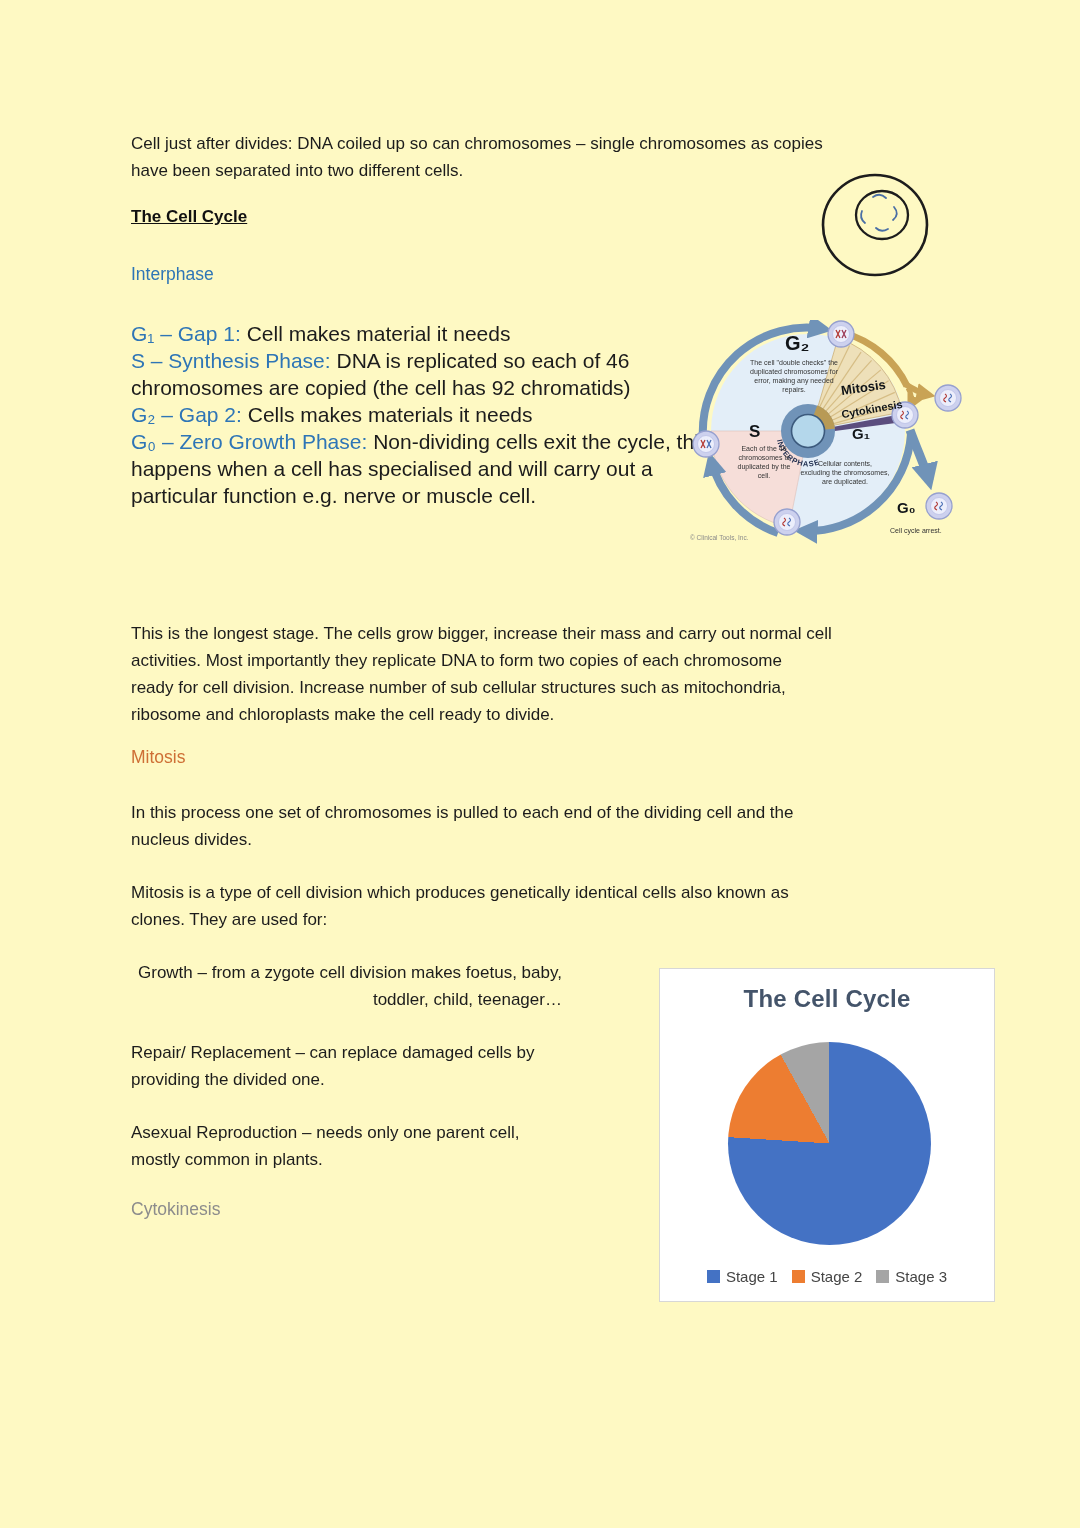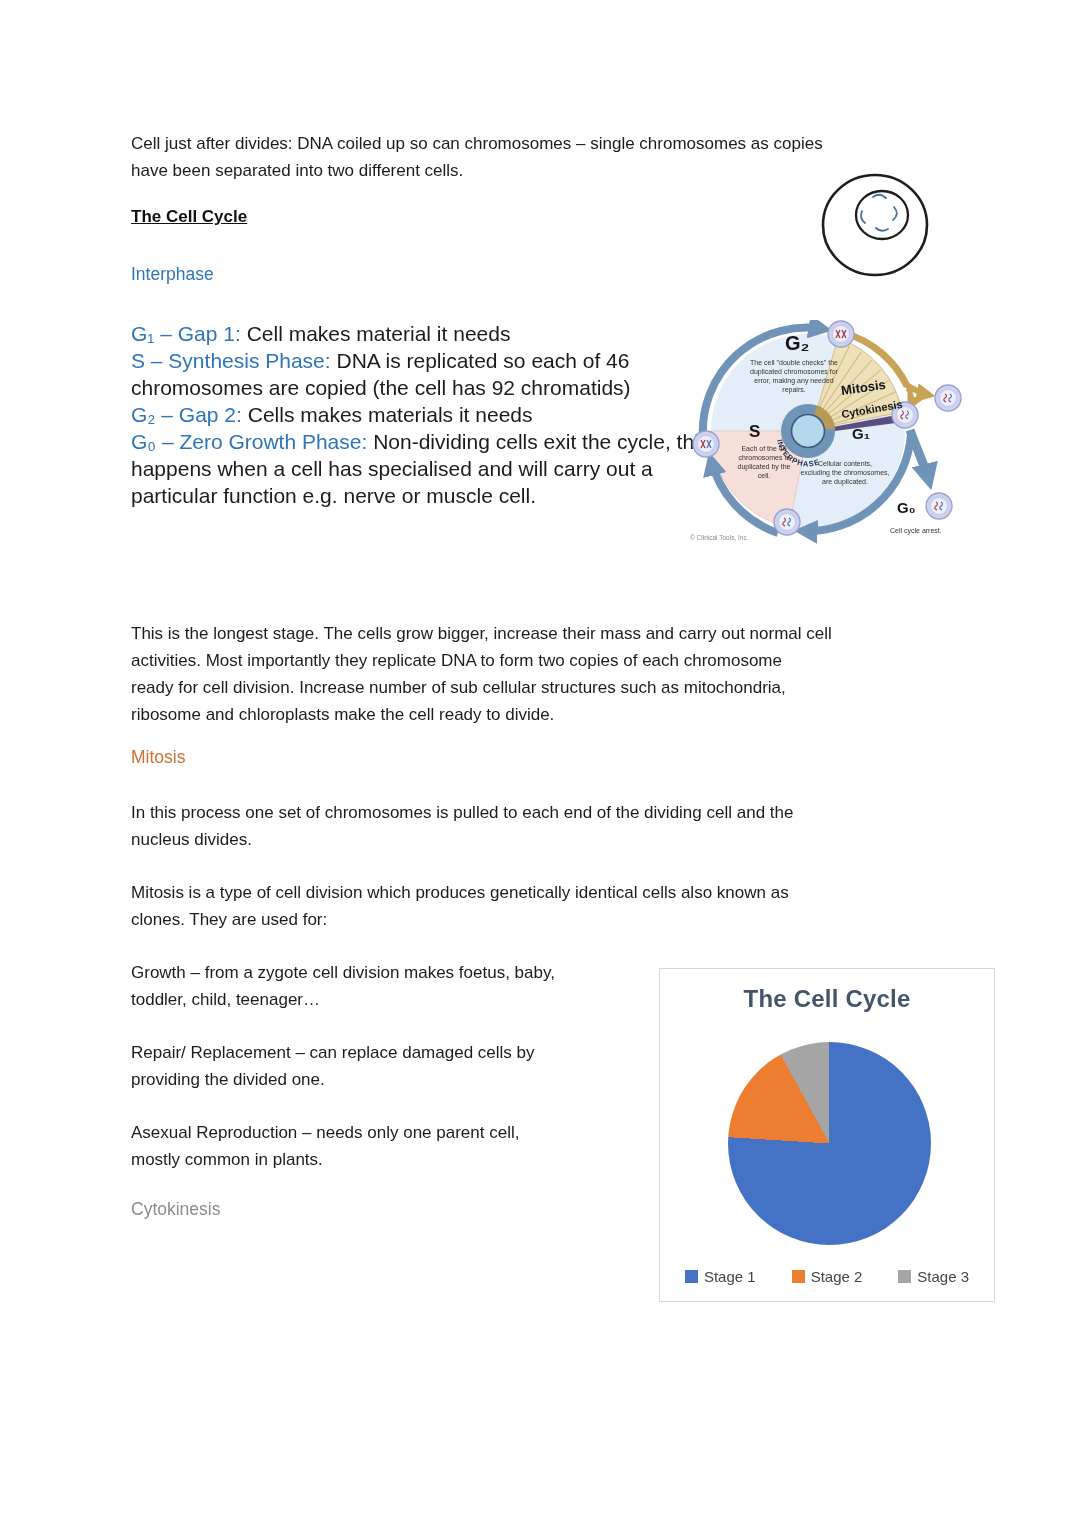--- a/index.html
+++ b/index.html
@@ -1,17 +1,17 @@
 <!DOCTYPE html>
 <html><head>
 <meta charset="utf-8">
 <style>
   html,body{margin:0;padding:0;background:#e9e9e9;}
   .page{
-    position:relative;width:1080px;height:1528px;background:#ffffff;
+    position:relative;width:1080px;height:1528px;background:#fef9c3;
     margin:0 auto;overflow:hidden;
     font-family:"Liberation Sans","DejaVu Sans",sans-serif;
     color:#1c1c1c;
   }
   .abs{position:absolute;}
   .para{font-size:17px;line-height:27px;white-space:pre-line;color:#1c1c1c;}
   .h-main{font-size:17px;font-weight:bold;text-decoration:underline;color:#111;}
   .h-blue{font-size:17.5px;color:#2E75B6;}
   .h-orange{font-size:17.5px;color:#CE6F35;}
   .h-gray{font-size:17.5px;color:#8C8C8C;}
@@ -32,21 +32,21 @@
   }
   .chart-title{
     position:absolute;left:0;top:16px;width:100%;text-align:center;
     font-size:24px;font-weight:bold;color:#44546A;letter-spacing:0.2px;
   }
   .pie{
     position:absolute;left:68px;top:73px;width:203px;height:203px;border-radius:50%;
   }
   .legend{
     position:absolute;left:0;bottom:16px;width:100%;
-    display:flex;justify-content:center;align-items:center;gap:36px;margin-top:20px;
+    display:flex;justify-content:center;align-items:center;gap:14px;margin-top:20px;
   }
   .legend-item{display:flex;align-items:center;gap:6px;}
   .legend-swatch{width:13px;height:13px;display:inline-block;}
   .legend-label{font-size:15px;color:#454545;}
 </style>
 </head>
 <body>
 
 <div class="page">
 
@@ -202,21 +202,21 @@
 activities. Most importantly they replicate DNA to form two copies of each chromosome
 ready for cell division. Increase number of sub cellular structures such as mitochondria,
 ribosome and chloroplasts make the cell ready to divide.</div>
 
   <div class="abs h-orange" style="left:131px;top:747px;">Mitosis</div>
   <div class="abs para" style="left:131px;top:879px;">Mitosis is a type of cell division which produces genetically identical cells also known as
 clones. They are used for:</div>
   <div class="abs para" style="left:131px;top:799px;">In this process one set of chromosomes is pulled to each end of the dividing cell and the
 nucleus divides.</div>
 
-  <div class="abs para" style="left:131px;top:959px;">Growth – from a zygote cell division makes foetus, baby,
+  <div class="abs para" style="left:138px;top:959px;text-align:right;">Growth – from a zygote cell division makes foetus, baby,
 toddler, child, teenager…</div>
   <div class="abs para" style="left:131px;top:1039px;">Repair/ Replacement – can replace damaged cells by
 providing the divided one.</div>
   <div class="abs para" style="left:131px;top:1119px;">Asexual Reproduction – needs only one parent cell,
 mostly common in plants.</div>
 
   <div class="abs h-gray" style="left:131px;top:1199px;">Cytokinesis</div>
 
   <div class="chart-box">
     <div class="chart-title">The Cell Cycle</div>

